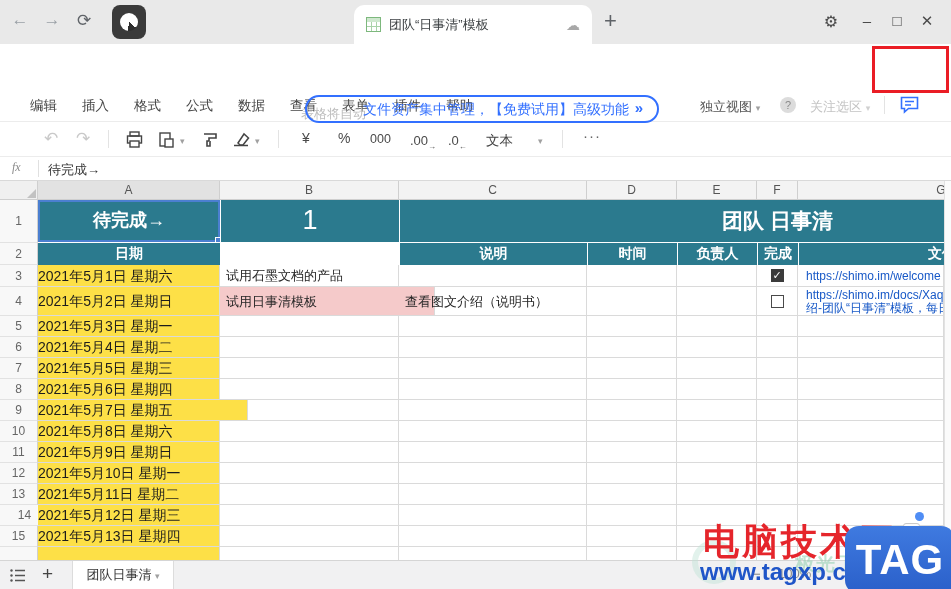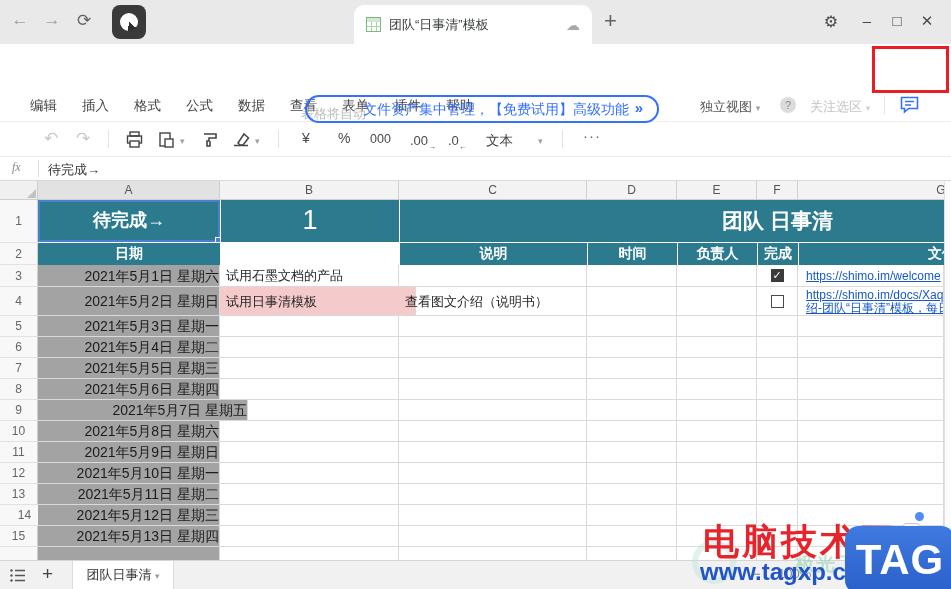--- a/index.html
+++ b/index.html
@@ -65,28 +65,28 @@
   #fx-value { position:absolute; left:48px; top:4px; font-size:13px; color:#333; }
 
   
   #sheet { position:absolute; left:0; top:181px; width:951px; height:379px; background:#fff; overflow:hidden; }
   .colhdr { position:absolute; top:0; height:19px; background:#f3f3f3; border-right:1px solid #cfcfcf; border-bottom:1px solid #cfcfcf; font-size:12px; color:#555; text-align:center; line-height:18px; }
   #corner { position:absolute; left:0; top:0; width:38px; height:19px; background:#f0f0f0; border-right:1px solid #cfcfcf; border-bottom:1px solid #cfcfcf; }
   #corner:after { content:""; position:absolute; right:1px; bottom:1px; border-left:9px solid transparent; border-bottom:9px solid #c2c2c2; }
   .teal { background:#2b7a8e; color:#fff; position:absolute; text-align:center; overflow:hidden; }
   .cell { position:absolute; border-right:1px solid #dadada; border-bottom:1px solid #dadada; font-size:13px; color:#262626; overflow:hidden; white-space:nowrap; }
   .rownum { background:#f8f8f8; border-right:1px solid #cfcfcf; border-bottom:1px solid #e2e2e2; color:#666; font-size:12px; text-align:center; }
-  .date-cell { background:#a3a3a3; text-align:right; font-size:14px; color:#1c1c1c; }
+  .date-cell { background:#fde047; text-align:left; font-size:14px; color:#1c1c1c; }
   .pad { padding-left:6px; }
   .pink { background:#f5caca; }
   .cbwrap { display:flex; align-items:center; justify-content:center; }
   .cb { width:13px; height:13px; }
   .cb.on { background:#3b3b3b; color:#fff; font-size:11px; line-height:13px; text-align:center; }
   .cb.off { background:#fff; border:1.5px solid #4a4a4a; }
-  .link { color:#1758c7; text-decoration:underline; font-size:12px; }
+  .link { color:#1758c7; font-size:12px; }
   #vscroll { position:absolute; left:944px; top:0; width:7px; height:379px; background:#fbfbfb; border-left:1px solid #e2e2e2; }
   #a1-select { position:absolute; left:0; top:0; right:0; bottom:0; border:2px solid #4b7fd0; }
   #a1-handle { position:absolute; right:-4px; bottom:-4px; width:7px; height:7px; background:#4b7fd0; border:1px solid #fff; }
 
   
   #bottombar { position:absolute; left:0; top:560px; width:951px; height:29px; background:#f1f1f2; border-top:1px solid #d5d5d5; }
   #sheet-tab { position:absolute; left:72px; top:0; width:102px; height:29px; background:#fff; border-left:1px solid #dcdcdc; border-right:1px solid #dcdcdc; text-align:center; line-height:28px; font-size:13px; color:#333; }
   #zoom-level { position:absolute; left:778px; top:566px; font-size:13px; color:#8a8a8a; z-index:20; }
   #zoom-minus { position:absolute; left:752px; top:565px; font-size:15px; color:#8a8a8a; z-index:20; }
 
@@ -252,21 +252,21 @@
         <div class="cell " style="left: 587px; top: 84px; width: 90px; height: 22px; line-height: 22px;"></div>
         <div class="cell " style="left: 677px; top: 84px; width: 80px; height: 22px; line-height: 22px;"></div>
         <div class="cell cbwrap" style="left: 757px; top: 84px; width: 41px; height: 22px; line-height: 22px;">
           <div class="cb on">✓</div>
         </div>
         <div class="cell " style="left: 798px; top: 84px; width: 146px; height: 22px; line-height: 22px; padding-left: 8px; padding-top: 0px;">
           <div class="link">https://shimo.im/welcome</div>
         </div>
         <div class="cell rownum" style="left: 0px; top: 106px; width: 38px; height: 29px; line-height: 29px;">4</div>
         <div class="cell date-cell" style="left: 38px; top: 106px; width: 182px; height: 29px; line-height: 29px;">2021年5月2日 星期日</div>
-        <div class="cell pad pink" style="left: 220px; top: 106px; width: 196px; height: 29px; line-height: 29px;">试用日事清模板</div>
+        <div class="cell pad pink" style="left: 220px; top: 106px; width: 215px; height: 29px; line-height: 29px;">试用日事清模板</div>
         <div class="cell pad" style="left: 399px; top: 106px; width: 188px; height: 29px; line-height: 29px;">查看图文介绍（说明书）</div>
         <div class="cell " style="left: 587px; top: 106px; width: 90px; height: 29px; line-height: 29px;"></div>
         <div class="cell " style="left: 677px; top: 106px; width: 80px; height: 29px; line-height: 29px;"></div>
         <div class="cell cbwrap" style="left: 757px; top: 106px; width: 41px; height: 29px; line-height: 29px;">
           <div class="cb off"></div>
         </div>
         <div class="cell " style="left: 798px; top: 106px; width: 146px; height: 29px; line-height: 13px; padding-left: 8px; padding-top: 2px;">
           <div class="link"> https://shimo.im/docs/Xaq4</div>
           <div class="link">绍-团队“日事清”模板，每日</div>
         </div>

